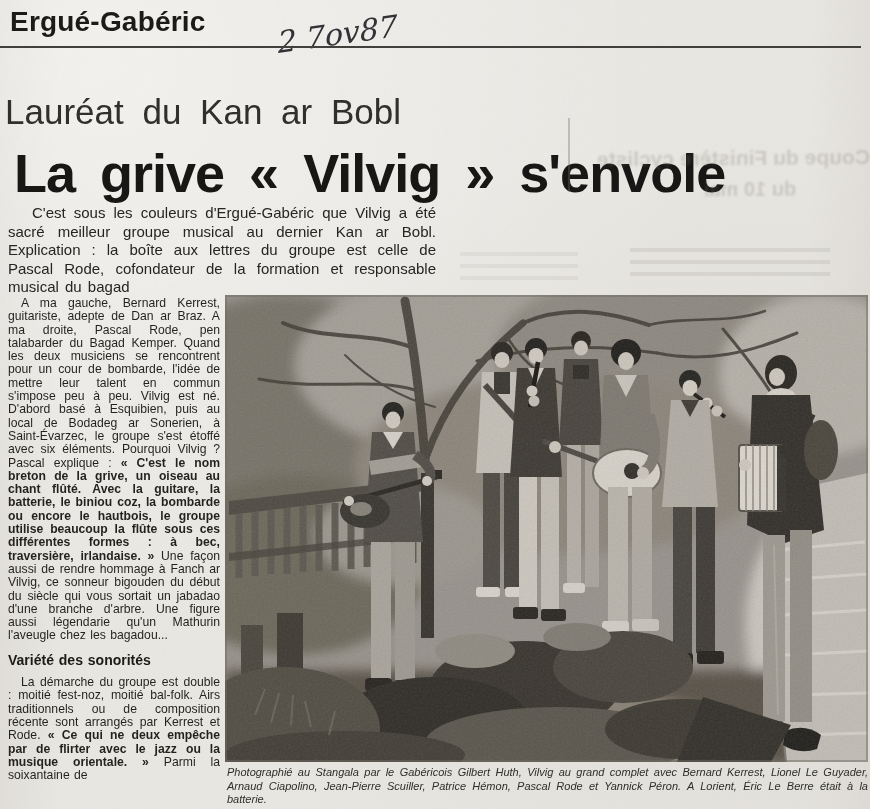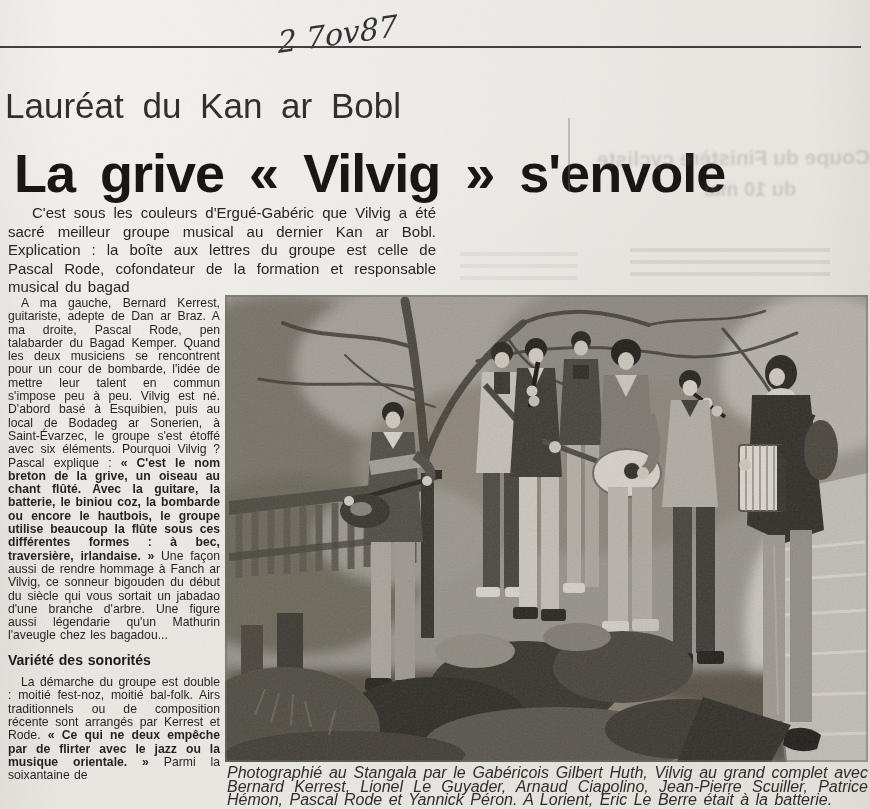--- a/index.html
+++ b/index.html
@@ -7,49 +7,50 @@
   .page{position:relative;width:870px;height:809px;overflow:hidden;
     background-color:#e9e7e2;
     background-image:
       radial-gradient(ellipse at 12% 8%, rgba(255,255,255,.45), rgba(255,255,255,0) 55%),
       radial-gradient(ellipse at 92% 70%, rgba(198,194,186,.30), rgba(198,194,186,0) 55%),
       linear-gradient(90deg, rgba(203,199,192,.28), rgba(236,234,229,0) 7%, rgba(236,234,229,0) 93%, rgba(203,199,192,.25));
   }
   .masthead-title{position:absolute;left:10px;top:6px;font-size:28px;font-weight:bold;color:#181714;letter-spacing:.2px;}
   .hand-svg{position:absolute;left:268px;top:2px;}
   .rule{position:absolute;left:0;top:46px;width:861px;height:2px;background:#3e3d3a;}
-  .kicker{position:absolute;left:5px;top:86px;font-size:35px;font-weight:400;color:#2d2c29;word-spacing:9px;}
+  .kicker{position:absolute;left:5px;top:92px;font-size:35px;font-weight:400;color:#2d2c29;word-spacing:9px;}
   .headline{position:absolute;left:2px;top:142px;font-size:54px;font-weight:bold;color:#141311;word-spacing:11px;letter-spacing:-1px;white-space:nowrap;margin-left:12px;}
   .lede{position:absolute;left:8px;top:204px;width:860px;display:flex;font-size:15px;line-height:18.5px;color:#222120;text-align:justify;word-spacing:2px;}
   .lede-left{width:428px;} .lede-right{width:418px;}
   .lede p{margin:0;}
   .lede-left p{text-indent:24px;}
   .bodycol{position:absolute;left:8px;top:297px;width:212px;font-size:12.2px;line-height:13.3px;text-align:justify;color:#1f1e1b;word-spacing:1px;}
   .bodycol p{margin:0;text-indent:13px;}
   .subhead{font-size:14px;font-weight:bold;text-align:left;margin:11px 0 9px;color:#171613;}
   .q{font-weight:bold;}
   .photo-wrap{position:absolute;left:225px;top:295px;width:643px;height:467px;}
-  .caption{position:absolute;left:227px;top:766px;width:641px;font-style:italic;font-size:16px;line-height:13.5px;text-align:justify;color:#2b2a27;word-spacing:2px;}
+  .caption{position:absolute;left:227px;top:766px;width:641px;font-style:italic;font-size:11px;line-height:13.5px;text-align:justify;color:#2b2a27;word-spacing:2px;}
   
   .ghost{position:absolute;color:#78746c;font-weight:bold;white-space:nowrap;
     transform:scaleX(-1) rotate(.5deg);filter:blur(1.2px);opacity:.26;}
   .ghost-l1{left:630px;top:146px;width:240px;font-size:21px;text-align:center;}
   .ghost-l2{left:655px;top:178px;width:190px;font-size:20px;text-align:center;}
   .ghost-stripes{position:absolute;filter:blur(.6px);
     background:repeating-linear-gradient(180deg,#6f6b64 0 4px,rgba(0,0,0,0) 4px 12px);}
   .gs-a{left:630px;top:248px;width:200px;height:34px;opacity:.12;}
   .gs-b{left:460px;top:252px;width:118px;height:30px;opacity:.08;}
   .ghost-vline{position:absolute;left:568px;top:118px;width:2px;height:74px;background:rgba(110,106,99,.35);filter:blur(.5px);}
   .page-grain{position:absolute;left:0;top:0;pointer-events:none;}
 </style>
 </head>
 <body>
 
 <div class="page">
 
+  <div class="masthead-title">Ergué-Gabéric</div>
 
   <svg class="hand-svg" width="175" height="56" viewBox="0 0 175 56">
     <text x="12" y="40" font-family="DejaVu Serif, serif" font-style="italic" font-size="30" fill="#2f2e33" transform="rotate(-8 87 28) skewX(-6)">2 7ov87</text>
   </svg>
 
   <div class="rule"></div>
 
   <div class="kicker">Lauréat du Kan ar Bobl</div>
   <div class="headline">La grive « Vilvig » s'envole</div>
 

